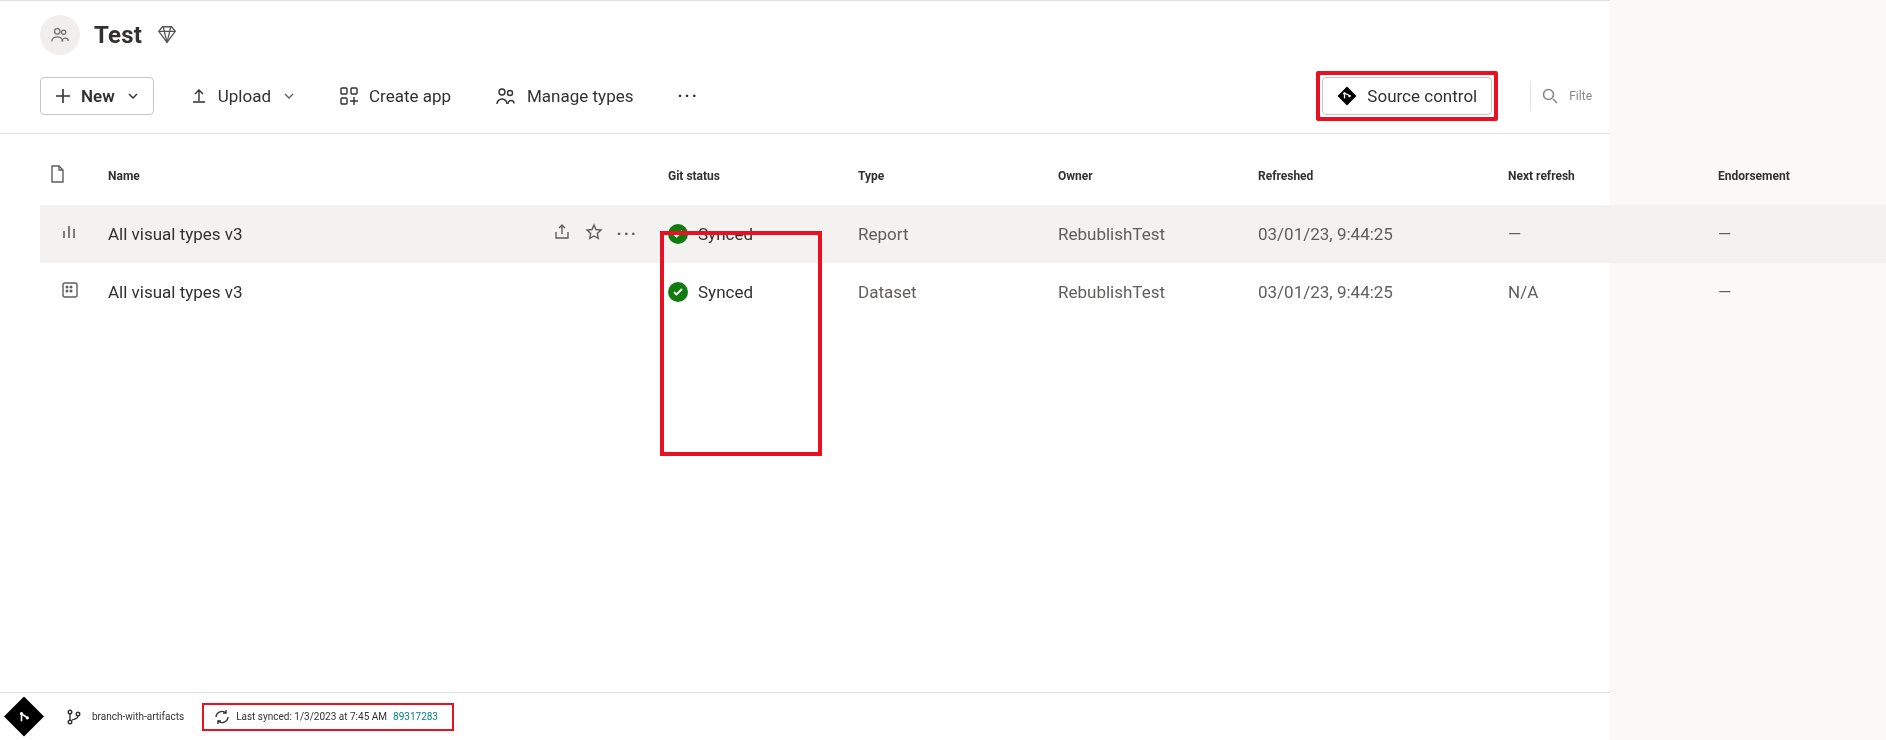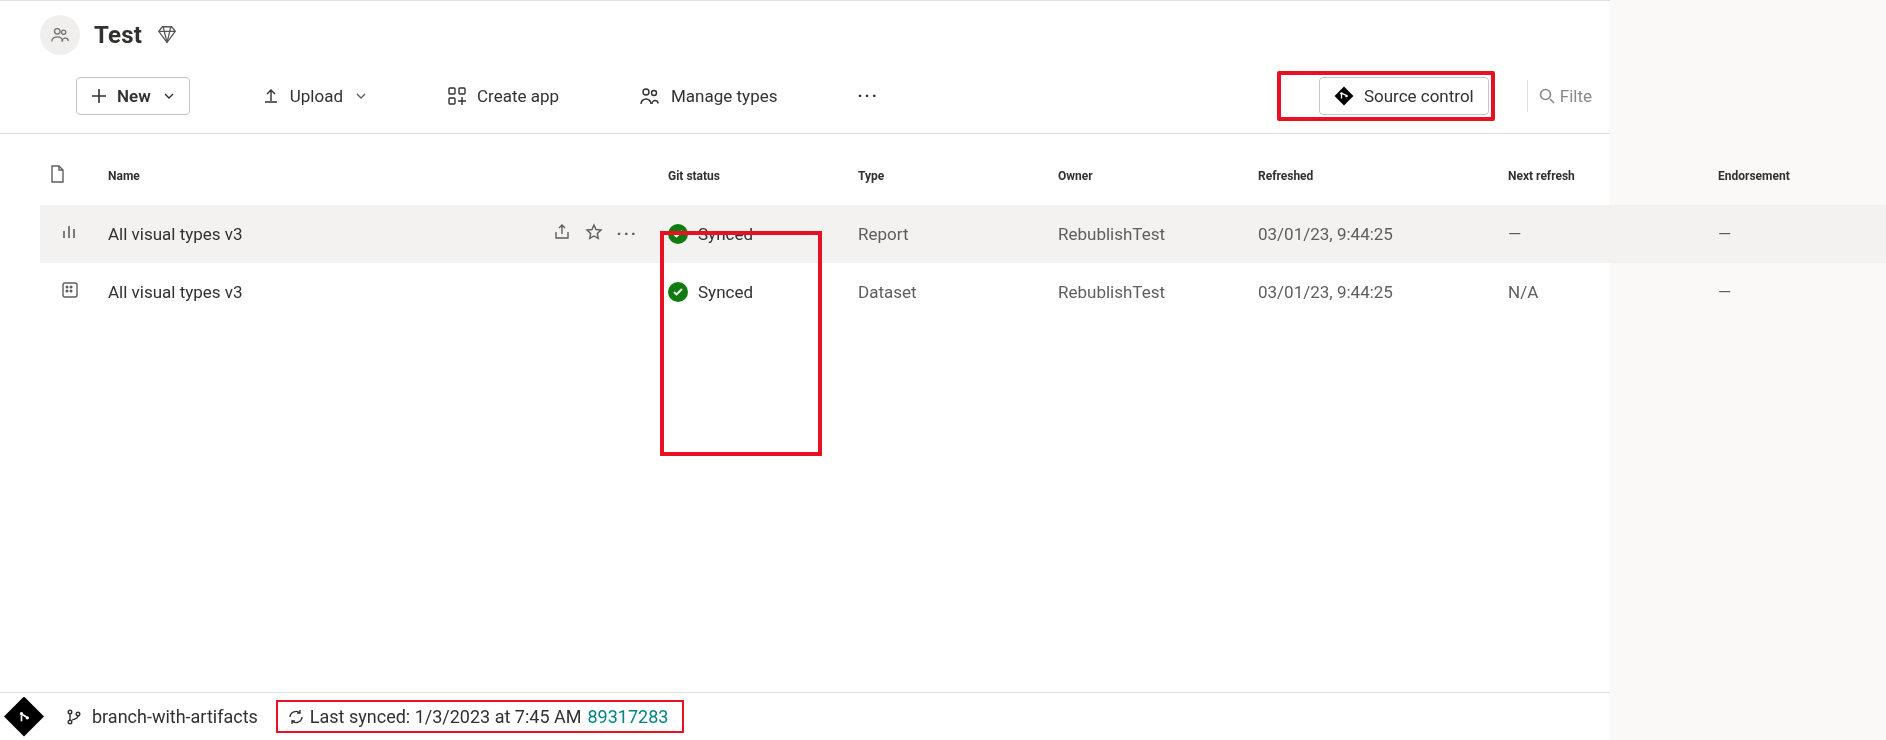--- a/index.html
+++ b/index.html
@@ -50,21 +50,20 @@
     padding: 8px 14px 12px 40px;
     gap: 28px;
     border-bottom: 1px solid var(--border);
   }
   .btn {
     display: inline-flex; align-items: center; gap: 10px;
     background: transparent; border: none;
     font-size: 17px; color: var(--text);
     cursor: pointer; padding: 6px 8px;
     font-family: inherit;
-    margin-left: 36px;
   }
   .btn svg { flex-shrink: 0; }
   .btn-outlined {
     border: 1px solid #c8c6c4; border-radius: 4px;
     padding: 8px 14px;
     background: #fff;
   }
   .btn-new { font-weight: 600; }
   .chev { margin-left: 2px; }
   .toolbar-spacer { flex: 1; }
@@ -72,22 +71,22 @@
 
   .highlight-red {
     border: 4px solid var(--red-highlight);
     border-radius: 2px;
     padding: 2px;
   }
   .source-control-wrap { display:inline-flex; }
   .btn-source-control { font-weight: 400; }
 
   .filter-stub {
-    display: inline-flex; align-items: center; gap: 4px;
-    color: #8a8886; font-size: 17px;
+    display: inline-flex; align-items: center; gap: 10px;
+    color: #8a8886; font-size: 12px;
     padding: 6px 4px 6px 10px;
     border-left: 1px solid var(--border);
     margin-left: 4px;
   }
 
   
   .table-wrap {
     padding-left: 40px;
     padding-right: 0;
   }
@@ -152,21 +151,21 @@
 
   
   .footer {
     position: absolute;
     left: 0; right: 0; bottom: 0;
     height: 48px;
     border-top: 1px solid var(--border);
     display: flex; align-items: center;
     gap: 18px;
     padding: 0 4px 0 4px;
-    font-size: 18px;
+    font-size: 10px;
     color: var(--text);
     background: #fff;
   }
   .footer .git-diamond {
     width: 40px; height: 40px;
     background: #000;
     display: flex; align-items: center; justify-content: center;
     transform: rotate(0deg);
     border-radius: 2px;
     margin-right: 4px;

